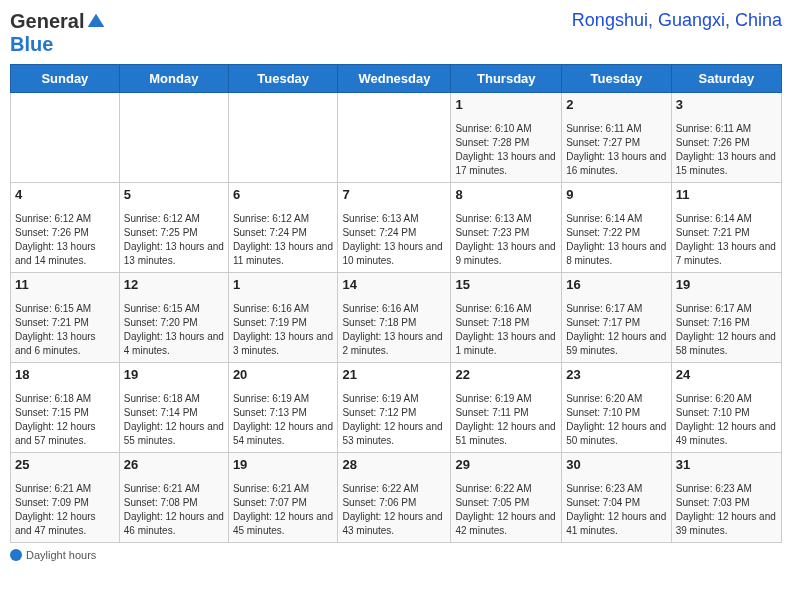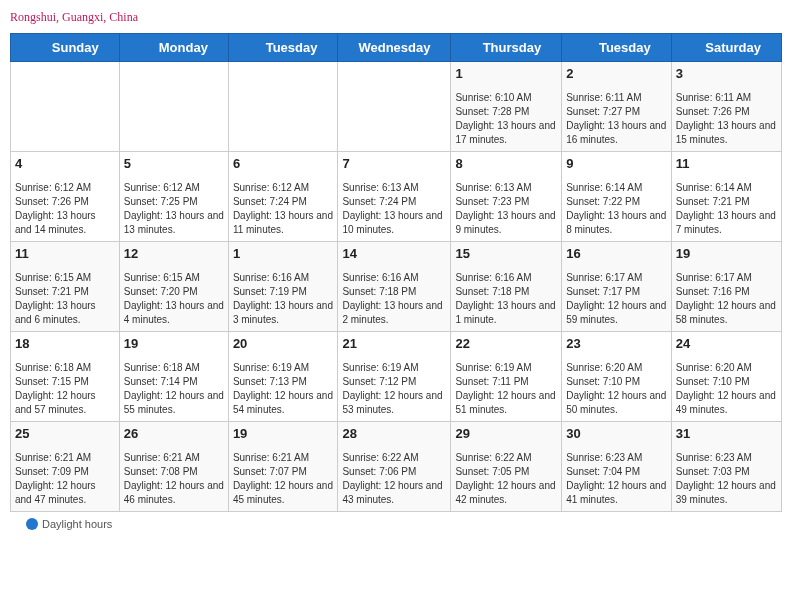--- a/index.html
+++ b/index.html
@@ -42,34 +42,33 @@
     }
     .title-area {
       text-align: right;
     }
     .main-title {
       font-size: 36px;
       font-weight: bold;
       color: #333;
     }
     .subtitle {
-      font-size: 12px;
-      color: #be185d;
-      font-family: Liberation Serif, serif;
+      font-size: 18px;
+      color: #1d4ed8;
     }
     table {
       width: 100%;
       border-collapse: collapse;
       font-size: 11px;
     }
     thead tr th {
       background-color: #2277cc;
       color: #fff;
       padding: 6px 20px;
-      text-align: right;
+      text-align: center;
       font-size: 13px;
       font-weight: bold;
       border: 1px solid #1a5fa8;
     }
     tbody tr td {
       border: 1px solid #ccc;
       vertical-align: top;
       padding: 4px;
       width: 113px;
       height: 85px;
@@ -93,34 +92,42 @@
     .empty-cell {
       background: #fff !important;
     }
     .footer-area {
       margin-top: 6px;
       font-size: 11px;
       color: #555;
       display: flex;
       align-items: center;
       gap: 4px;
-      margin-left: 16px;
     }
     .footer-dot {
       width: 12px;
       height: 12px;
       background: #2277cc;
       border-radius: 50%;
       display: inline-block;
     }
   </style>
 </head>
 <body>
 
 <div class="header-area">
+  <div class="logo">
+    <div class="logo-text">
+      <span class="logo-general">General</span>
+      <svg class="logo-icon" viewBox="0 0 24 24" xmlns="http://www.w3.org/2000/svg">
+        <polygon points="12,2 22,18 2,18" fill="#2277cc"></polygon>
+      </svg>
+    </div>
+    <span class="logo-blue">Blue</span>
+  </div>
   <div class="title-area">
     <div class="subtitle">Rongshui, Guangxi, China</div>
   </div>
 </div>
 
 <table>
   <thead>
     <tr>
     <th>Sunday</th>
         <th>Monday</th>

